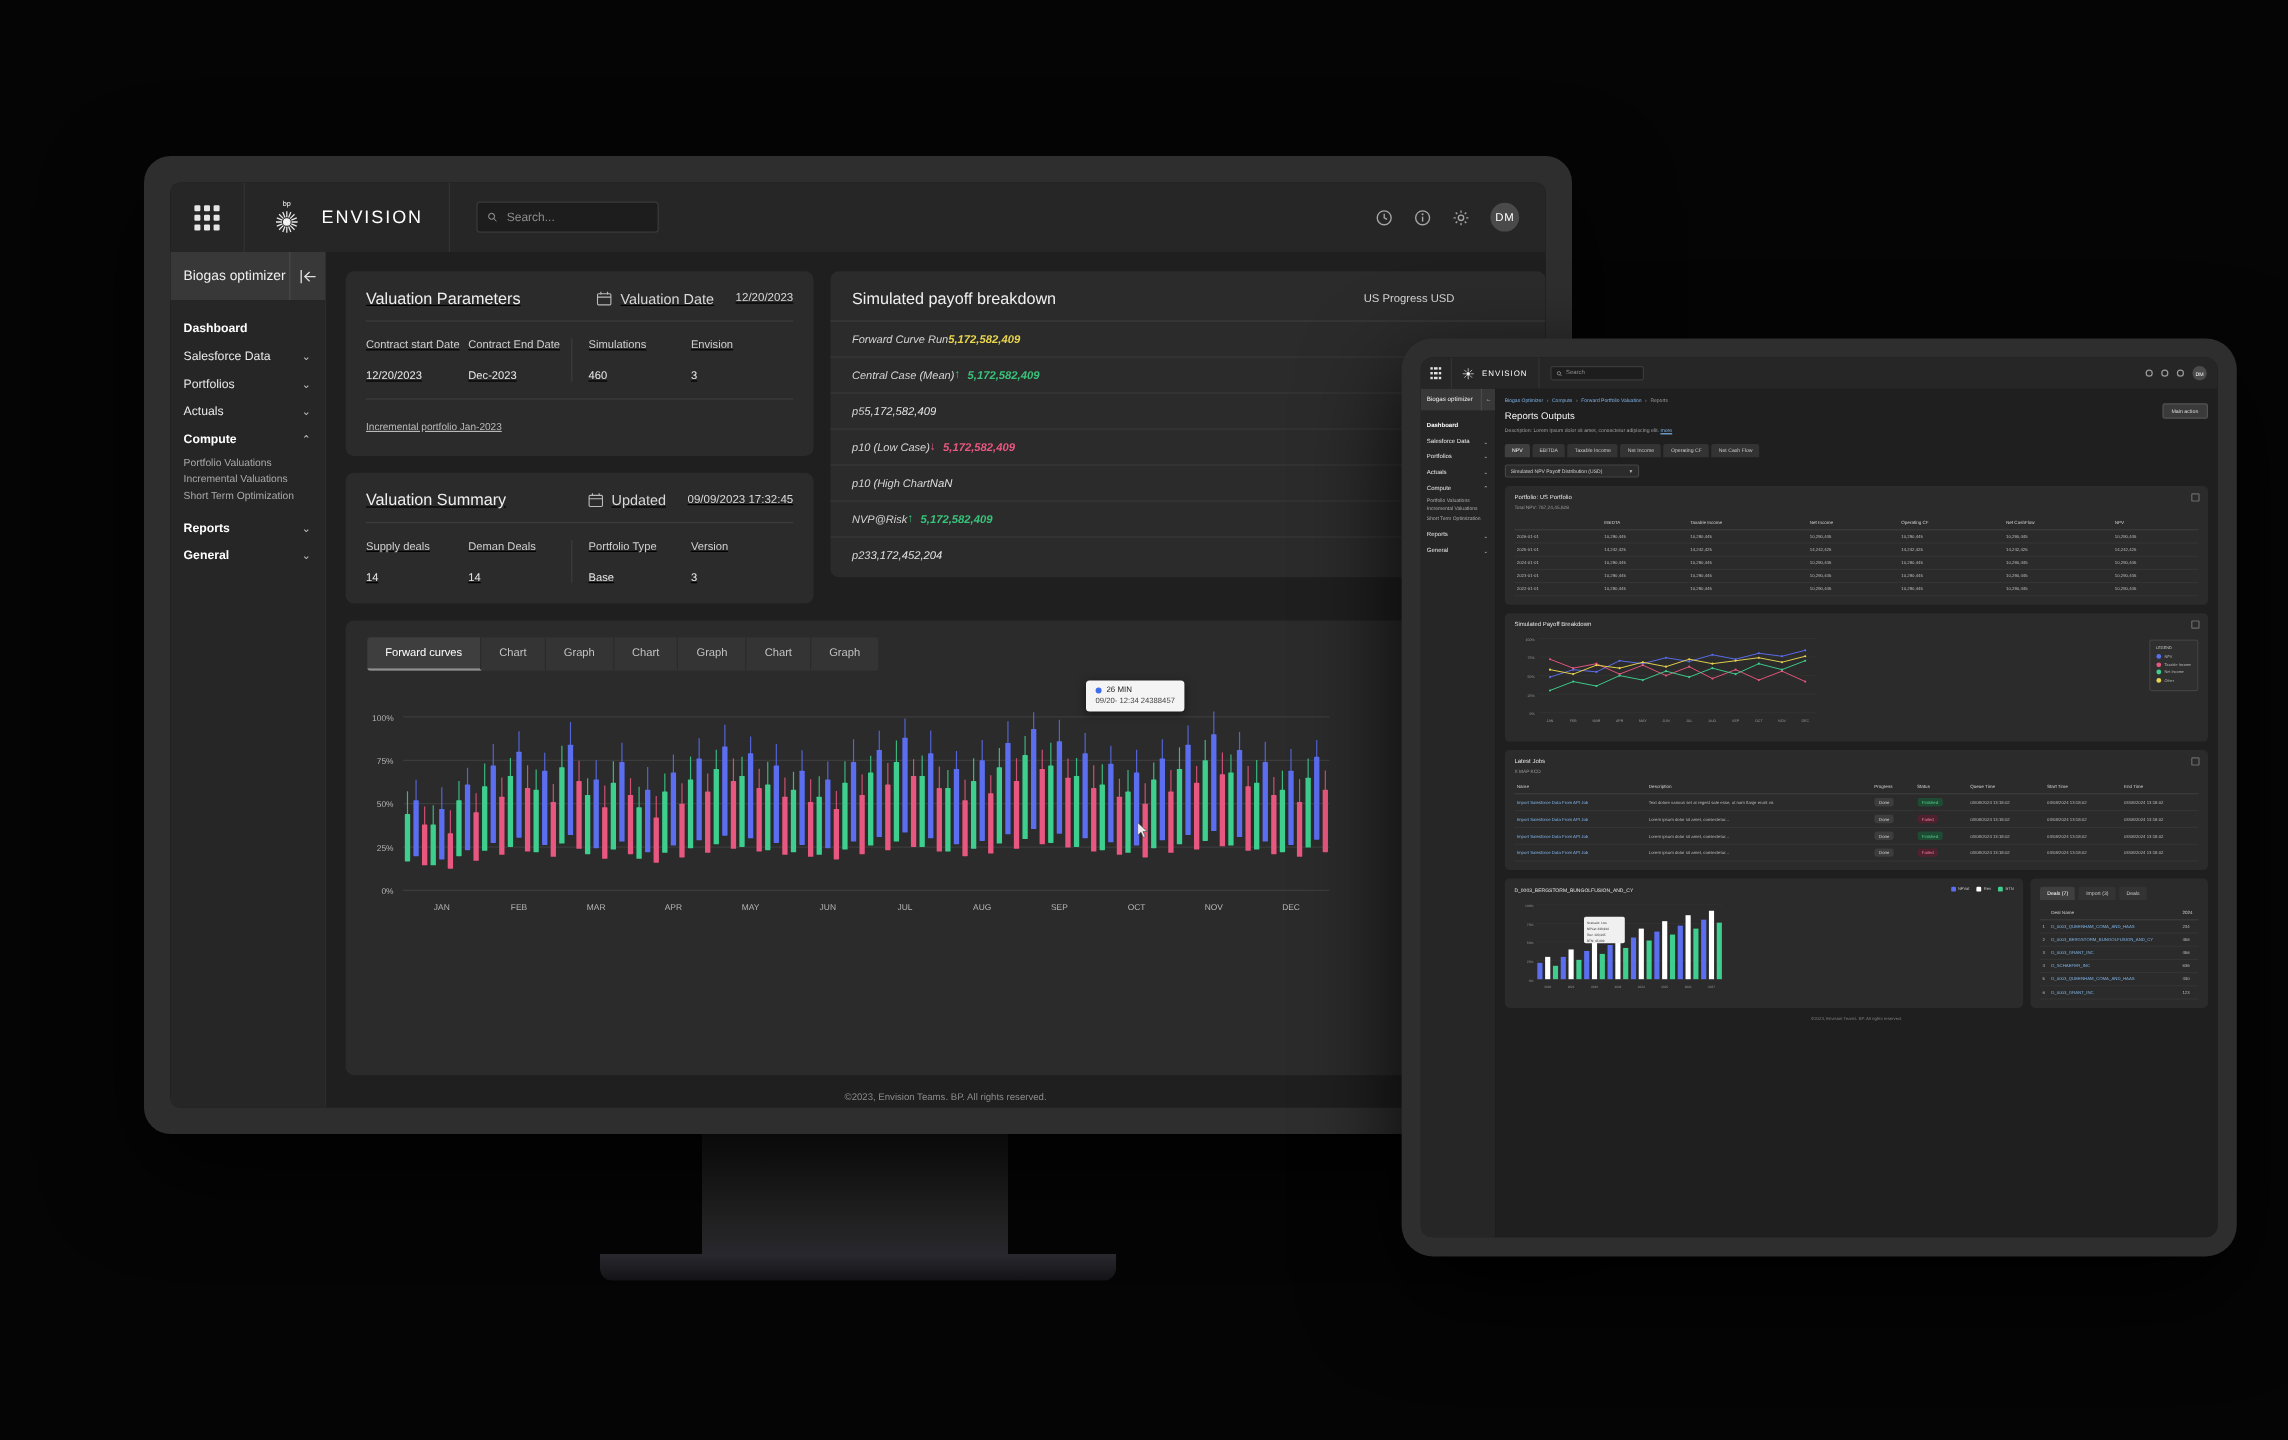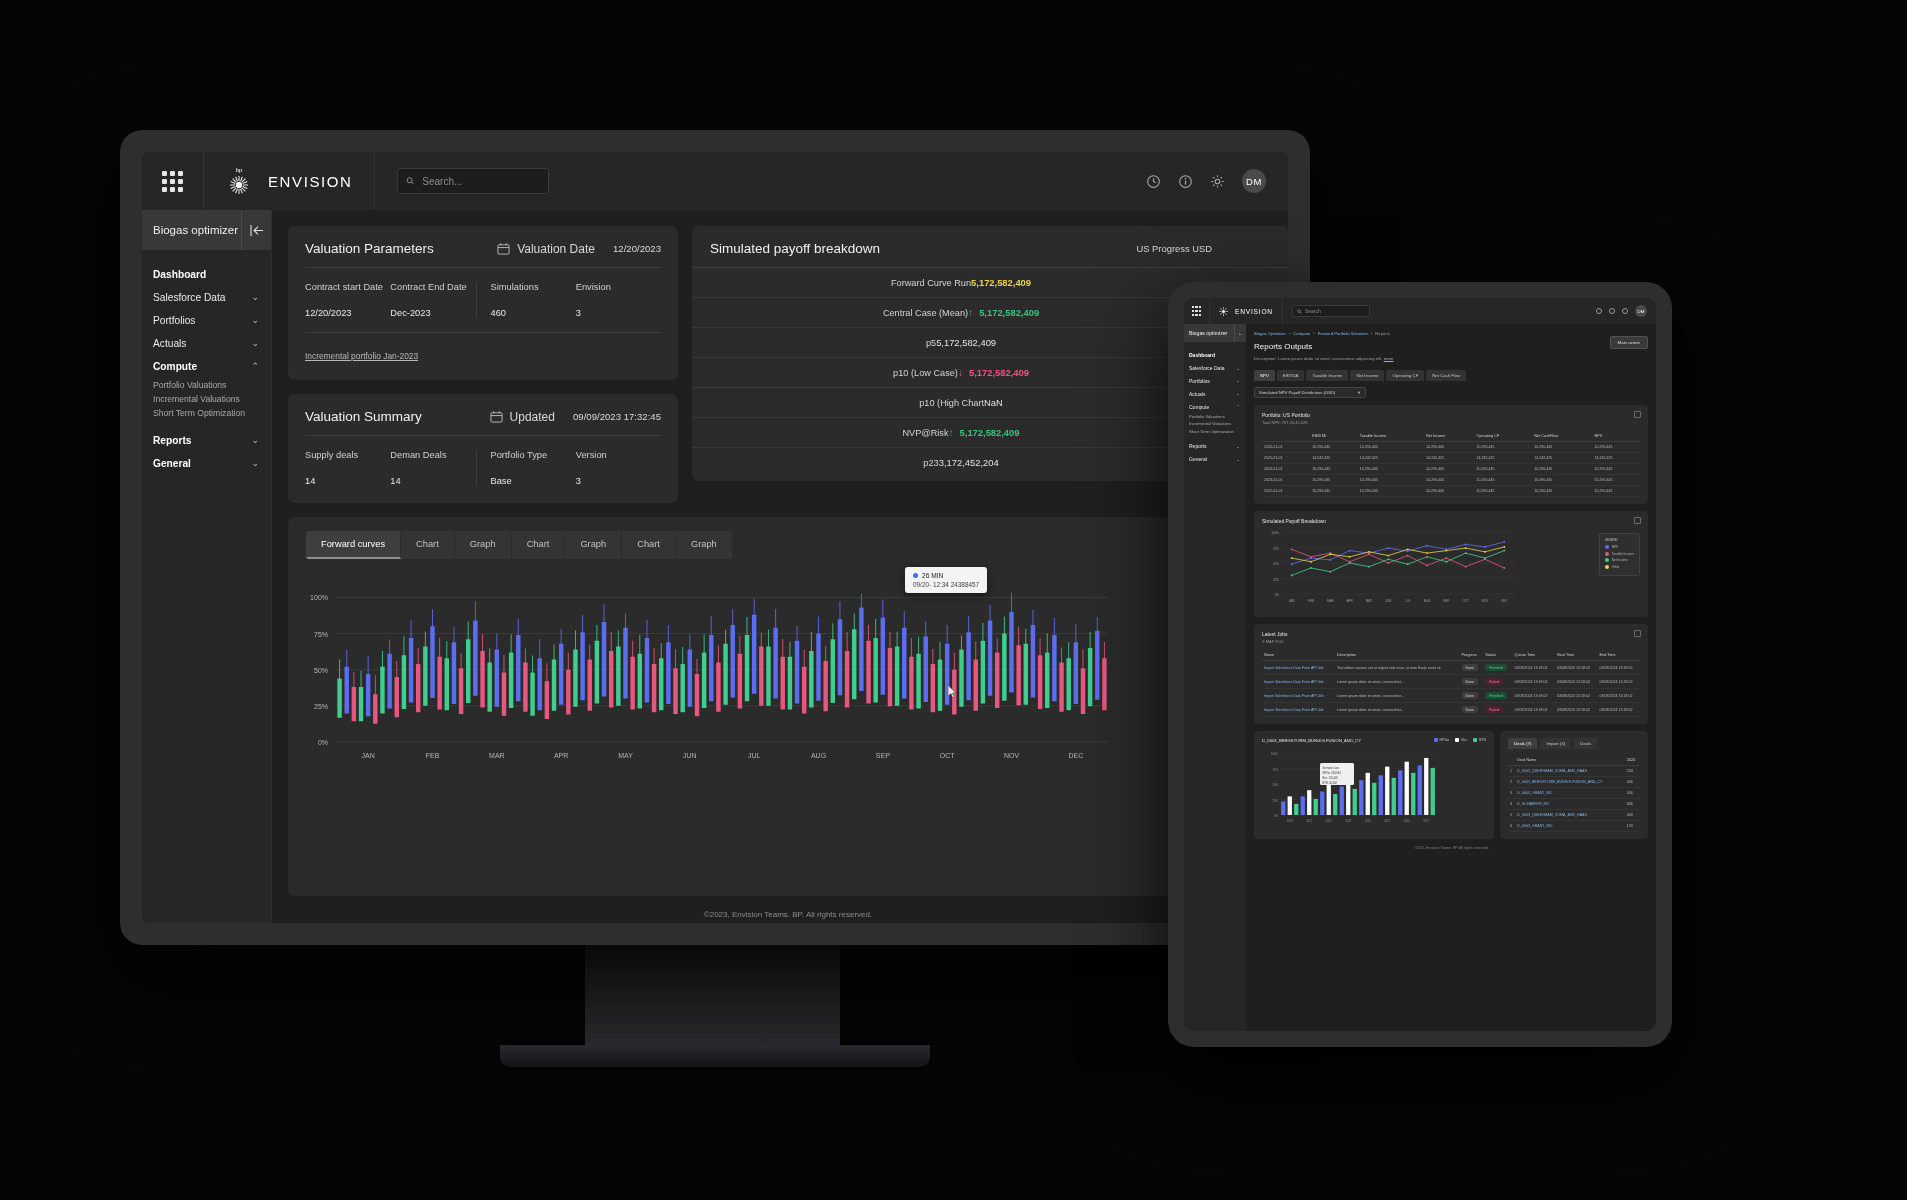--- a/index.html
+++ b/index.html
@@ -73,21 +73,21 @@
   .nav { padding-top: 13px; }
   .nav-item { display:flex; align-items:center; justify-content:space-between;
     padding: 6px 12px 6px 11px; cursor:pointer; }
   .nav-item .lbl { color:#e9e9e9; font-size:10.2px; }
   .nav-item.strong .lbl { font-weight:700; color:#fff; }
   .nav-item .chev { color:#bdbdbd; font-size:9px; line-height:1; }
   .sub-item { padding: 2px 12px 2px 11px; color:#a9a9a9; font-size:8.6px; cursor:pointer; }
 
   .content { flex:1; background:#1f1f1f; padding: 16px 0 0 16px; display:flex; flex-direction:column; min-width:0;}
   .row1 { display:flex; gap:14px; }
-  .col-left { width: 390px; flex: 0 0 390px; display:flex; flex-direction:column; gap:14px;}
+  .col-left { width: 390px; flex: 0 0 390px; display:flex; flex-direction:column; gap:14px;text-decoration:underline;}
   .col-right { flex:1; min-width:0; }
 
   .card { background:#2b2b2b; border-radius:7px; padding: 15px 17px 17px 17px; }
   .card-head { display:flex; align-items:center; justify-content:space-between;
     padding-bottom: 11px; border-bottom: 1px solid #3c3c3c; }
   .card-title { color:#f0f0f0; font-size:13.5px; }
   .head-meta { display:flex; align-items:center; gap:7px; }
   .head-meta .cal { opacity:.85; }
   .head-meta .mlabel { color:#d8d8d8; font-size:12px; }
   .head-meta .mval { color:#d8d8d8; font-size:9.6px; margin-left:11px; }
@@ -98,22 +98,22 @@
   .pcell .k { color:#cfcfcf; font-size:9.3px; }
   .pcell .v { color:#e8e8e8; font-size:9.3px; margin-top:16px; }
   .card-footlink { margin-top: 14px; padding-top: 12px; border-top:1px solid #3c3c3c;}
   .card-footlink a { color:#b9b9b9; font-size:8.4px; text-decoration:underline; }
 
   
   .payoff-card { background:#2b2b2b; border-radius:7px; padding: 15px 0 4px 0; }
   .payoff-head { display:flex; align-items:center; justify-content:space-between;
     padding: 0 18px 11px 18px; border-bottom:1px solid #3c3c3c; }
   .payoff-unit { color:#d6d6d6; font-size:9.4px; margin-right: 58px; }
-  .prow { display:flex; align-items:center; justify-content:center;
-    padding: 9px 18px; border-bottom:1px solid #373737; }
+  .prow { display:flex; align-items:center; justify-content:flex-start;
+    padding: 9px 18px; border-bottom:1px solid #373737;font-style:italic; }
   .prow:last-child { border-bottom:0; }
   .pk { color:#d4d4d4; font-size:9.2px; }
   .pv { font-size:9.4px; display:flex; align-items:center; gap:6px; margin-right:58px; }
   .pv.yellow { color:#e8d44d; font-weight:700; }
   .pv.green  { color:#39c27a; font-weight:700; }
   .pv.red    { color:#e8577f; font-weight:700; }
   .pv.plain  { color:#e2e2e2; }
   .arrow { font-size:10px; line-height:1; }
 
   
@@ -133,21 +133,21 @@
   .tooltip .t2 { font-size:6.4px; color:#444; margin-top:2px;}
   .filters-label { position:absolute; right:16px; top:168px; color:#d8d8d8; font-size:9.5px; }
   .legend-lines { position:absolute; right:10px; top:196px; display:flex; flex-direction:column; gap:14px;}
   .legend-lines i { display:block; width:26px; height:2px; }
   .footer-note { text-align:center; color:#8a8a8a; font-size:8px; padding: 14px 0 4px 0; }
   .cursor { position:absolute; left:0; top:0; width:10px;height:14px; }
 
   
   #tablet {
     position:absolute; left:1168px; top:282px;
-    width: 504px; height: 765px;
+    width: 696px; height: 765px;
     background:#2e2e2e; border-radius:26px; padding: 16px;
     box-shadow: 0 30px 80px rgba(0,0,0,.85);
   }
   #tablet-screen { width:100%; height:100%; background:#1c1c1c; border-radius:10px; overflow:hidden;
      display:flex; flex-direction:column; }
   .t-topbar { height:26px; background:#262626; display:flex; align-items:center; flex:0 0 26px; }
   .t-grid { width:26px; height:26px; display:flex;align-items:center;justify-content:center; border-right:1px solid #333;}
   .t-grid div { display:grid; grid-template-columns:repeat(3,2.4px); grid-gap:1.4px;}
   .t-grid i { width:2.4px;height:2.4px;background:#e2e2e2;display:block;}
   .t-brand { display:flex;align-items:center;gap:5px;padding:0 9px 0 7px;border-right:1px solid #333;height:26px;}

